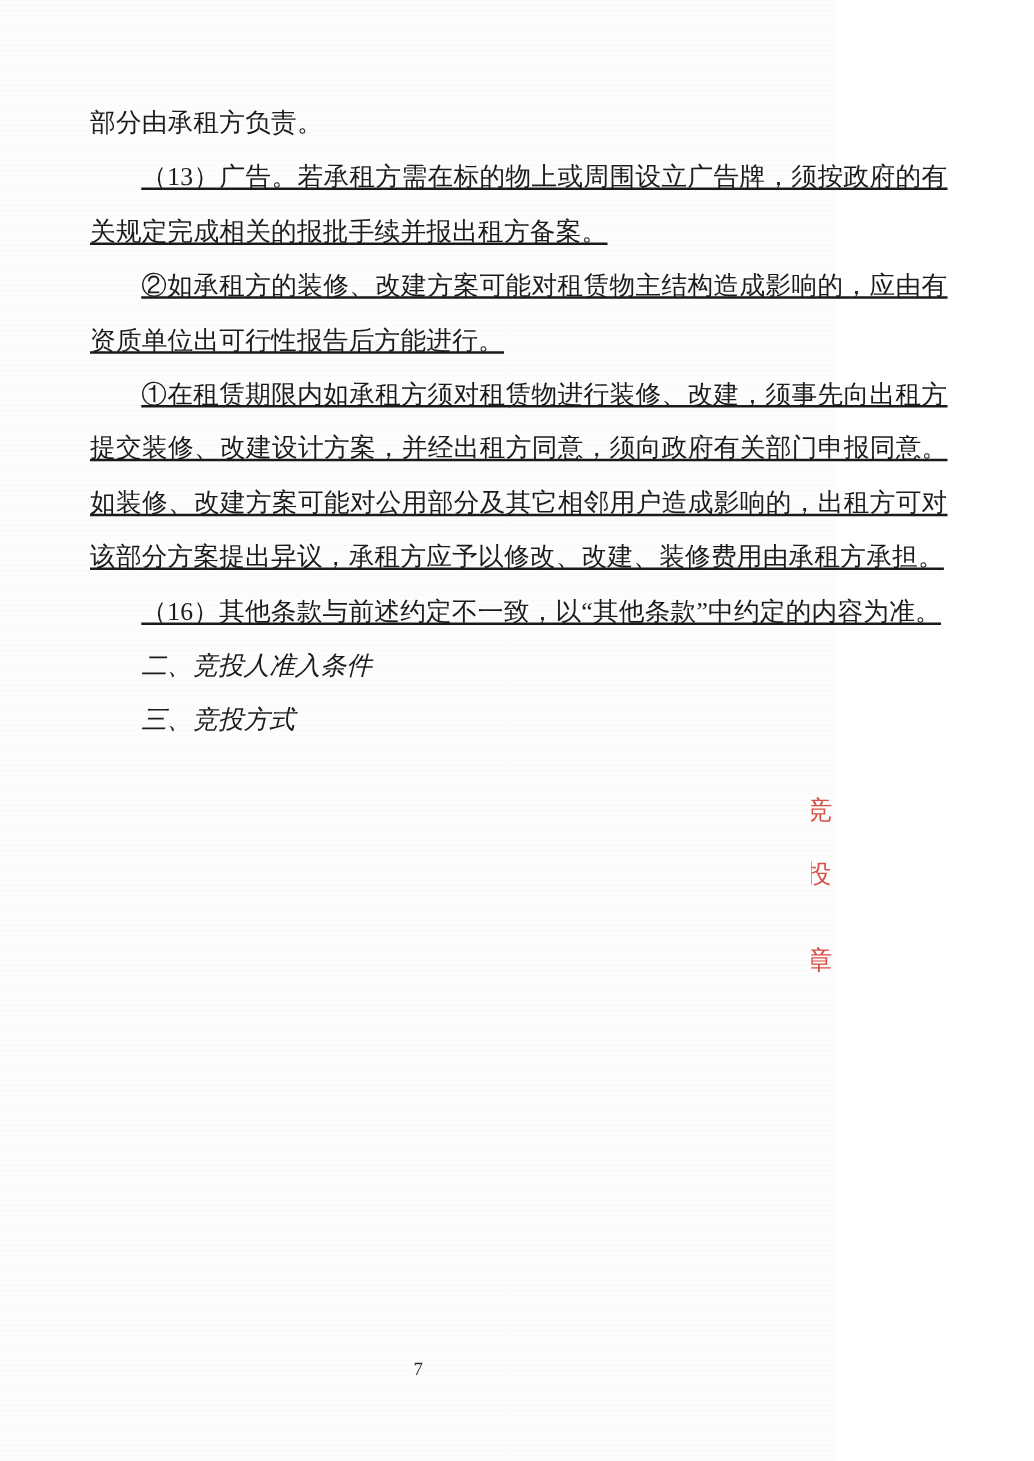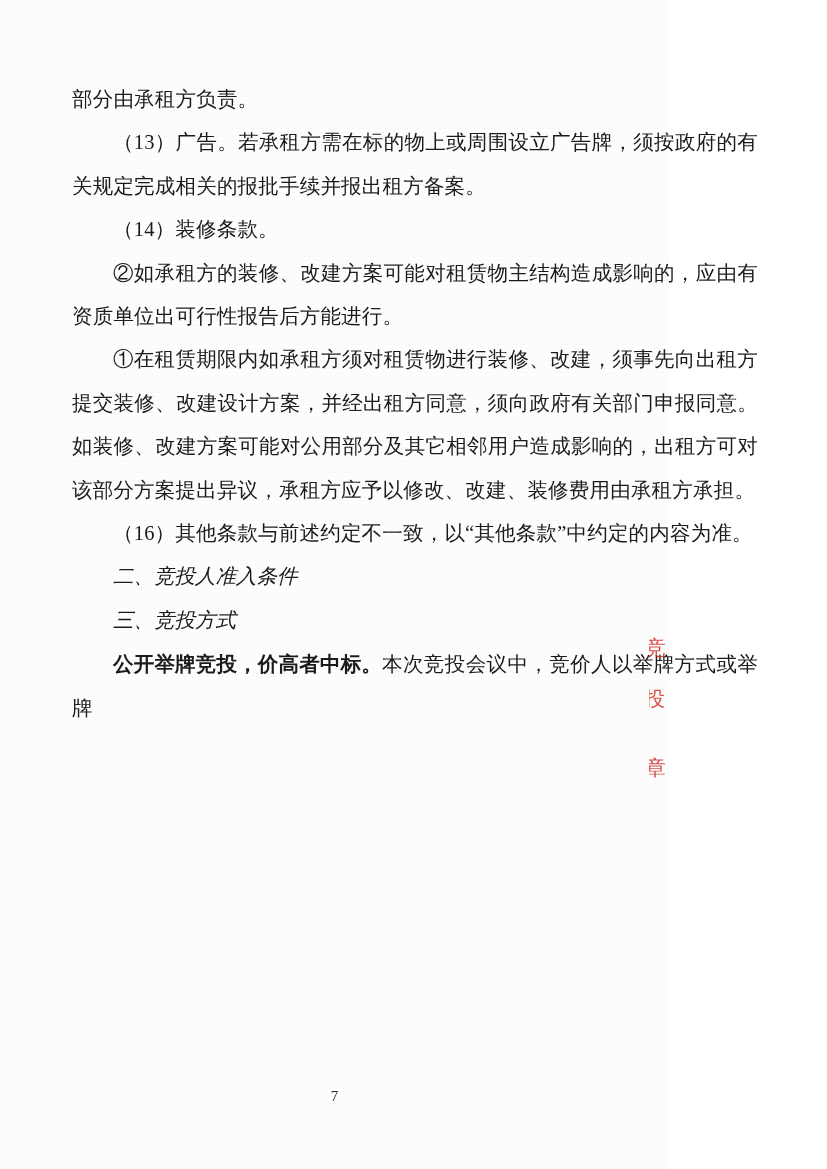--- a/index.html
+++ b/index.html
@@ -48,20 +48,21 @@
     text-align: justify;
     text-justify: inter-ideograph;
     letter-spacing: 0.2px;
     word-break: break-all;
     -webkit-font-smoothing: antialiased;
   }
 
   
   p.indent {
     text-indent: 41px;
+    text-decoration: underline;
   }
   p.noindent {
     text-indent: 0;
   }
 
   
   .hei {
     font-family: "Liberation Sans", "DejaVu Sans", sans-serif;
     font-weight: bold;
     letter-spacing: 0px;
@@ -135,36 +136,34 @@
 <body>
 
 <div class="page">
 
   <div class="content">
 
     <p class="para noindent">部分由承租方负责。</p>
 
     <p class="para indent">（13）广告。若承租方需在标的物上或周围设立广告牌，须按政府的有关规定完成相关的报批手续并报出租方备案。</p>
 
-    <p class="para indent">（14）装修条款。</p>
 
     <p class="para indent">②如承租方的装修、改建方案可能对租赁物主结构造成影响的，应由有资质单位出可行性报告后方能进行。</p>
 
     <p class="para indent">①在租赁期限内如承租方须对租赁物进行装修、改建，须事先向出租方提交装修、改建设计方案，并经出租方同意，须向政府有关部门申报同意。如装修、改建方案可能对公用部分及其它相邻用户造成影响的，出租方可对该部分方案提出异议，承租方应予以修改、改建、装修费用由承租方承担。</p>
 
 
     <p class="para indent">（16）其他条款与前述约定不一致，以“其他条款”中约定的内容为准。</p>
 
 
     <p class="heading-plain">二、竞投人准入条件</p>
 
 
     <p class="heading-plain">三、竞投方式</p>
 
-    <p class="para indent"><span class="hei">公开举牌竞投，价高者中标。</span><span>本次竞投会议中，竞价人以举牌方式或举牌</span></p>
 
   </div>
 
   <div class="seal-fragment seal-a">
     <span class="seal-mark" style="color:#cf2a20">竞</span>
   </div>
   <div class="seal-fragment seal-b">
     <span class="seal-mark" style="color:#cf2a20">投</span>
   </div>
   <div class="seal-fragment seal-c">

